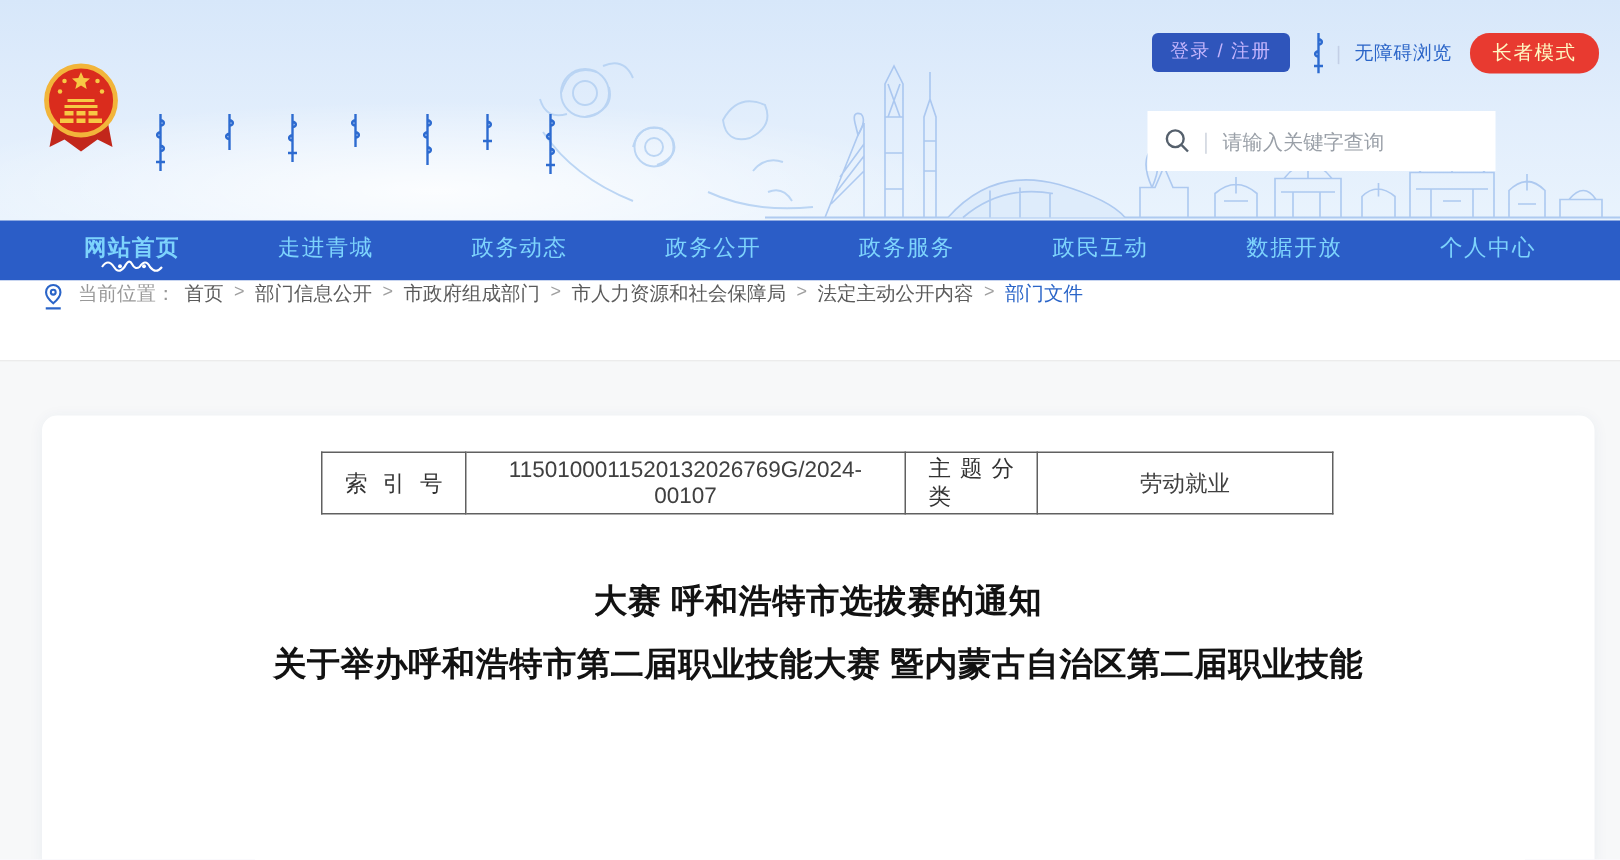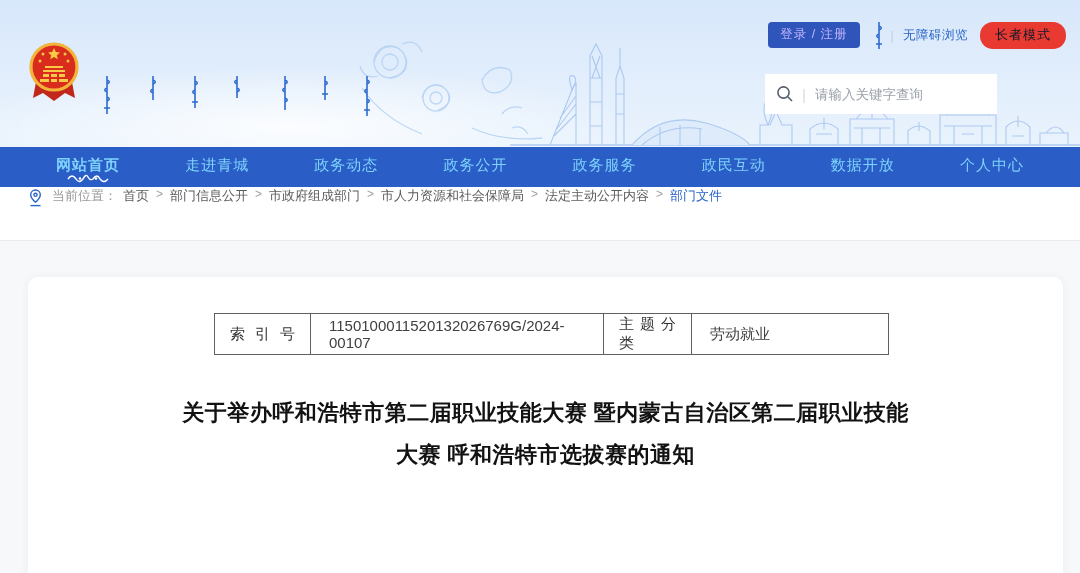--- a/index.html
+++ b/index.html
@@ -21,21 +21,21 @@
   .mongol-row { position:absolute; left:96px; top:76px; width:300px; height:44px; }
   .mongol-row svg, .mongol-single svg { display:inline-block; }
   .mongol-row .m { position:absolute; top:0; }
 
   .top-actions { position:absolute; right:14px; top:22px; height:26px; display:flex; align-items:center; }
   .login-btn { background:#2f55bb; color:#c4b5fd; font-size:12.5px; padding:4px 12px 5px;
     border-radius:4px; border:none; cursor:pointer; letter-spacing:1px; }
   .mongol-single { margin-left:14px; height:27px; }
   .top-divider { color:#c3cfe6; font-size:13px; margin:0 9px 0 7px; }
   .a11y-link { color:#2b65c8; font-size:12.5px; text-decoration:none; letter-spacing:.5px; cursor:pointer; }
-  .elder-btn { margin-left:12px; background:#e83a30; color:#0f172a; font-size:13px;
+  .elder-btn { margin-left:12px; background:#e83a30; color:#fef9c3; font-size:13px;
     padding:4px 15px 5px; border-radius:13px; border:none; cursor:pointer; letter-spacing:1px; }
 
   .search-wrap { position:absolute; left:765px; top:74px; display:flex; }
   .search-input-box { width:232px; height:40px; background:#ffffff; display:flex; align-items:center;
     padding-left:11px; }
   .search-divider { color:#d6dbe3; font-size:15px; margin:0 9px 0 8px; }
   .search-input { border:none; outline:none; font-size:13.5px; color:#444; width:160px;
     background:transparent; font-family:inherit; }
   .search-input::placeholder { color:#9aa0a8; }
   .search-btn { width:72px; height:44px; margin-top:-2px; background:#2b5cc4; color:#fff;
@@ -56,23 +56,23 @@
   .crumb-prefix { color:#999; font-size:13px; margin-right:6px; }
   .crumb-link { color:#5b5b5b; font-size:13px; text-decoration:none; cursor:pointer; }
   .crumb-sep { color:#a0a0a0; font-size:12px; margin:0 7px; }
   .crumb-link.current { color:#2b65c8; }
 
   
   .main-area { position:absolute; left:0; top:242px; width:1080px; height:331px; background:#f7f8f9; }
   .content-card { position:absolute; left:28px; top:35px; width:1035px; height:300px; background:#ffffff;
     border-radius:10px 10px 0 0; box-shadow:0 1px 10px rgba(30,60,120,.06); }
 
-  .meta-table { border-collapse:collapse; margin:36px 0 0 186px; table-layout:fixed;
+  .meta-table { border-collapse:collapse; margin:24px 0 0 186px; table-layout:fixed;
     font-size:15px; }
-  .meta-table td { border:1px solid #606060; height:41px; vertical-align:middle; }
+  .meta-table td { border:1px solid #606060; height:41px; vertical-align:middle;text-align:center; }
   .meta-table td.lbl { padding:0 15px; color:#333; text-align:justify; text-align-last:justify; }
   .meta-table td.val { padding:0 18px; color:#404040; }
 
   .doc-title { margin-top:37px; text-align:center; font-size:22px; font-weight:bold;
     color:#121212; line-height:42px; letter-spacing:.5px; }
 </style>
 </head>
 <body>
 
 <div class="page">
@@ -235,20 +235,20 @@
           <tr>
             <td class="lbl">索引号</td>
             <td class="val">1150100011520132026769G/2024-00107</td>
             <td class="lbl">主题分类</td>
             <td class="val">劳动就业</td>
           </tr>
         </tbody>
       </table>
 
       <h1 class="doc-title">
+        <div>大赛 呼和浩特市选拔赛的通知</div>
         <div>关于举办呼和浩特市第二届职业技能大赛 暨内蒙古自治区第二届职业技能</div>
-        <div>大赛 呼和浩特市选拔赛的通知</div>
       </h1>
 
     </div>
   </div>
 
 </div>
 
 </body></html>

